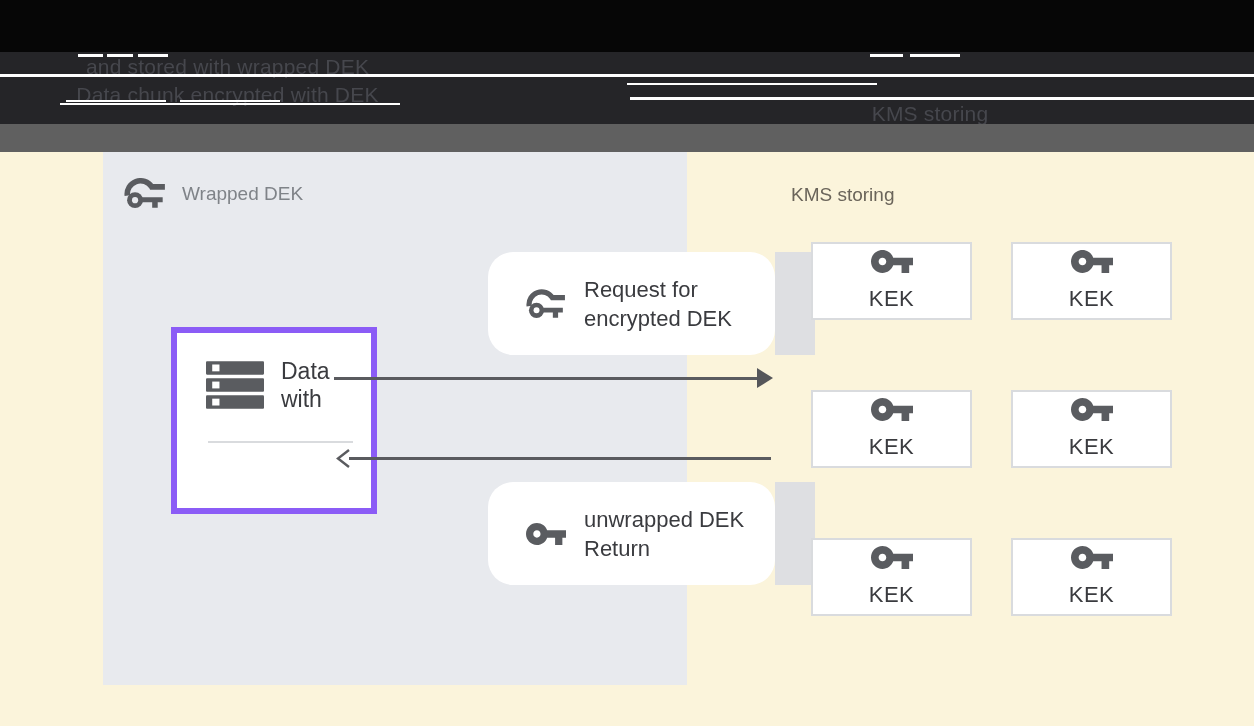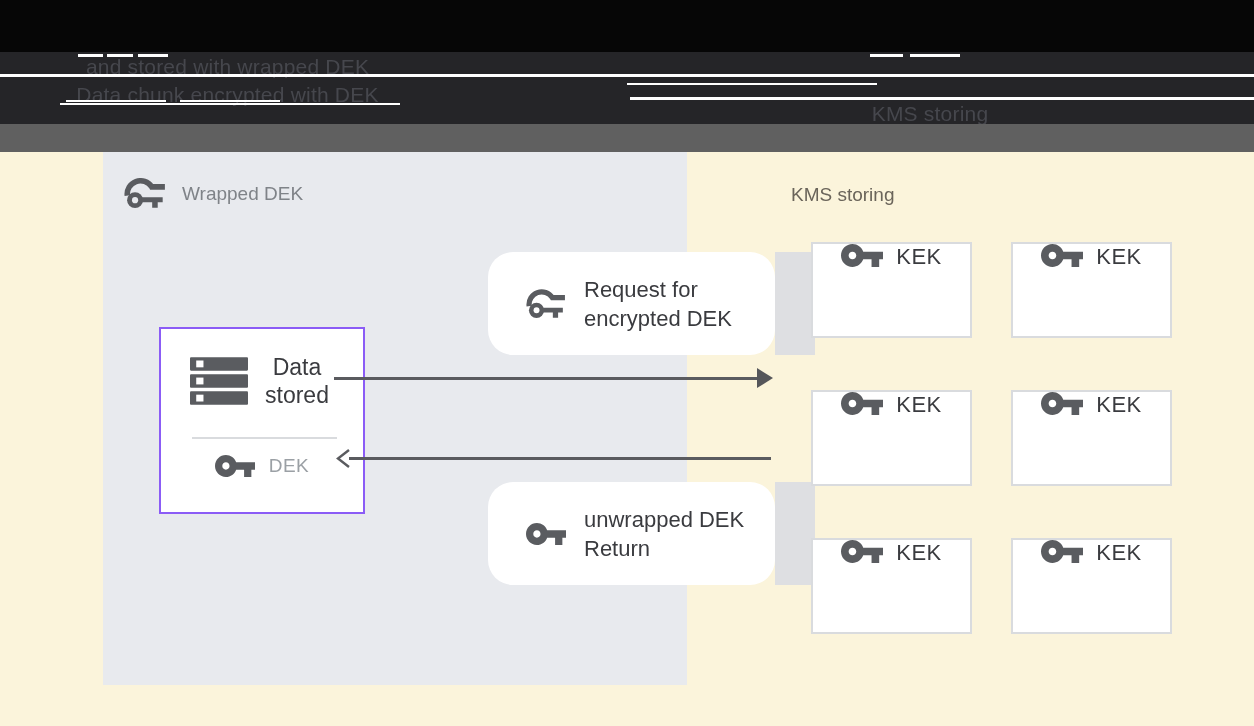--- a/index.html
+++ b/index.html
@@ -16,39 +16,39 @@
   .caption.left{left:60px;width:335px;}
   .caption.right{left:790px;width:280px;margin-top:47px;}
   .stripe{position:absolute;background:#fff;}
   
   .gray-band{position:absolute;left:0;top:124px;width:1254px;height:28px;background:#606060;}
   
   .dek-panel{position:absolute;left:59px;top:152px;width:584px;height:533px;background:#E8EAEE;margin-left:44px;}
   .panel-head{position:absolute;left:21px;top:26px;display:flex;align-items:center;gap:16px;}
   .panel-head .lbl{color:#7F8388;font-size:19px;}
   .white-box{position:absolute;background:#fff;}
-  .dc-box{left:56px;top:175px;width:206px;height:187px;border:2px solid #8b5cf6;text-align:center;}
+  .dc-box{left:68px;top:175px;width:206px;height:187px;border:6px solid #8b5cf6;}
   .dc-top{position:absolute;left:29px;top:24px;display:flex;align-items:center;gap:17px;}
   .dc-title{color:#3A3B3F;font-size:23px;line-height:28px;}
   .dc-divider{position:absolute;left:31px;top:108px;width:145px;height:2px;background:#D9DBDE;}
   .dc-key{position:absolute;left:0;top:126px;width:100%;display:flex;justify-content:center;align-items:center;gap:14px;}
   .dc-key .lbl{color:#9BA0A5;font-size:19px;letter-spacing:.5px;}
   .msg-box{width:287px;height:103px;display:flex;align-items:center;gap:18px;padding-left:38px;border-radius:25px;}
   .req-box{left:385px;top:100px;}
   .ret-box{left:385px;top:330px;}
   .msg-box .txt{color:#3A3B3F;font-size:22px;line-height:29px;}
   .tab{position:absolute;width:40px;height:103px;background:#DEDFE2;}
   .tab-req{left:672px;top:100px;}
   .tab-ret{left:672px;top:330px;}
   .arrow-line{position:absolute;height:3px;background:#5A5B5F;}
   
   .kms-label{position:absolute;left:791px;top:184px;color:#6A645A;font-size:19px;}
   .kek-box{
-    position:absolute;width:161px;height:96px;background:#fff;border:2px solid #D9DBDE;
-    display:flex;align-items:flex-start;justify-content:center;gap:13px;
+    position:absolute;width:161px;height:78px;background:#fff;border:2px solid #D9DBDE;
+    display:flex;align-items:center;justify-content:center;gap:13px;flex-direction:column;
   }
   .kek-box .lbl{color:#3A3B3F;font-size:22px;letter-spacing:.5px;}
   svg{display:block;}
 </style>
 </head>
 <body>
 
 <div class="stage">
 
   <div class="hdr-top"></div>
@@ -97,32 +97,24 @@
             <rect x="0" y="0" width="56" height="13" rx="1" fill="#5A5C60"></rect>
             <rect x="0" y="16.5" width="56" height="13" rx="1" fill="#5A5C60"></rect>
             <rect x="0" y="33" width="56" height="13" rx="1" fill="#5A5C60"></rect>
             <rect x="6" y="3.2" width="7" height="6.6" fill="#fff"></rect>
             <rect x="6" y="19.7" width="7" height="6.6" fill="#fff"></rect>
             <rect x="6" y="36.2" width="7" height="6.6" fill="#fff"></rect>
           </svg>
         </span>
         <div class="dc-title">
           <div>Data</div>
-          <div>stored</div>
+          <div>with</div>
         </div>
       </div>
       <div class="dc-divider"></div>
-      <div class="dc-key">
-        <span>
-          <svg width="40" height="22" viewBox="1 6 22 12">
-            <path fill="#5A5C60" d="M12.65 10C11.83 7.67 9.61 6 7 6c-3.31 0-6 2.69-6 6s2.69 6 6 6c2.61 0 4.83-1.67 5.65-4H17v4h4v-4h2v-4H12.65zM7 14c-1.1 0-2-.9-2-2s.9-2 2-2 2 .9 2 2-.9 2-2 2z"></path>
-          </svg>
-        </span>
-        <span class="lbl">DEK</span>
-      </div>
     </div>
 
     <div class="tab tab-req"></div>
     <div class="white-box msg-box req-box">
       <span>
         <svg width="40" height="30" viewBox="0 0 38 28">
           <path d="M3 16 A 12 12 0 0 1 25 8 L 37 8" stroke="#5A5C60" stroke-width="5" fill="none"></path>
           <circle cx="10" cy="20" r="7.2" fill="#5A5C60"></circle>
           <circle cx="10" cy="20" r="2.8" fill="#fff"></circle>
           <path d="M16 17.5 H 35 V 22 H 30.5 V 27 H 25.5 V 22 H 16 Z" fill="#5A5C60"></path>

